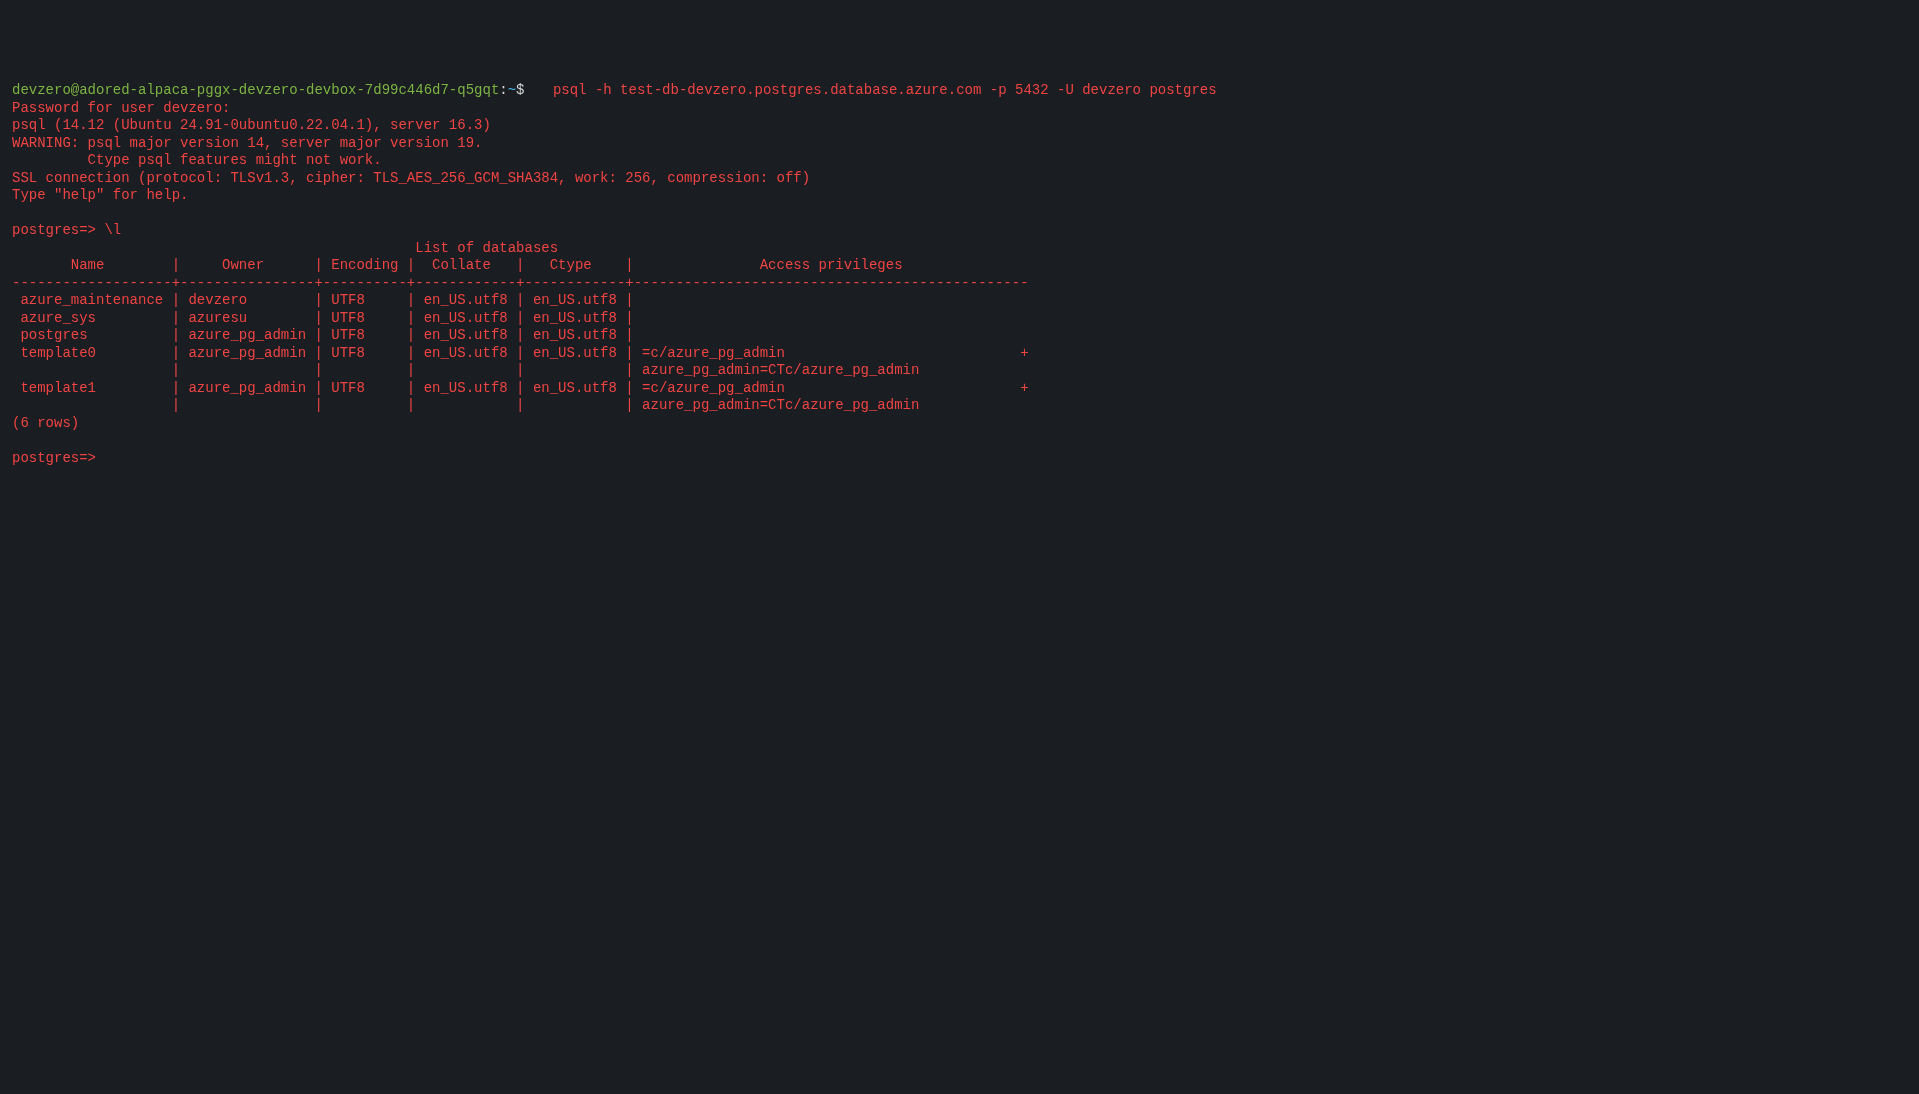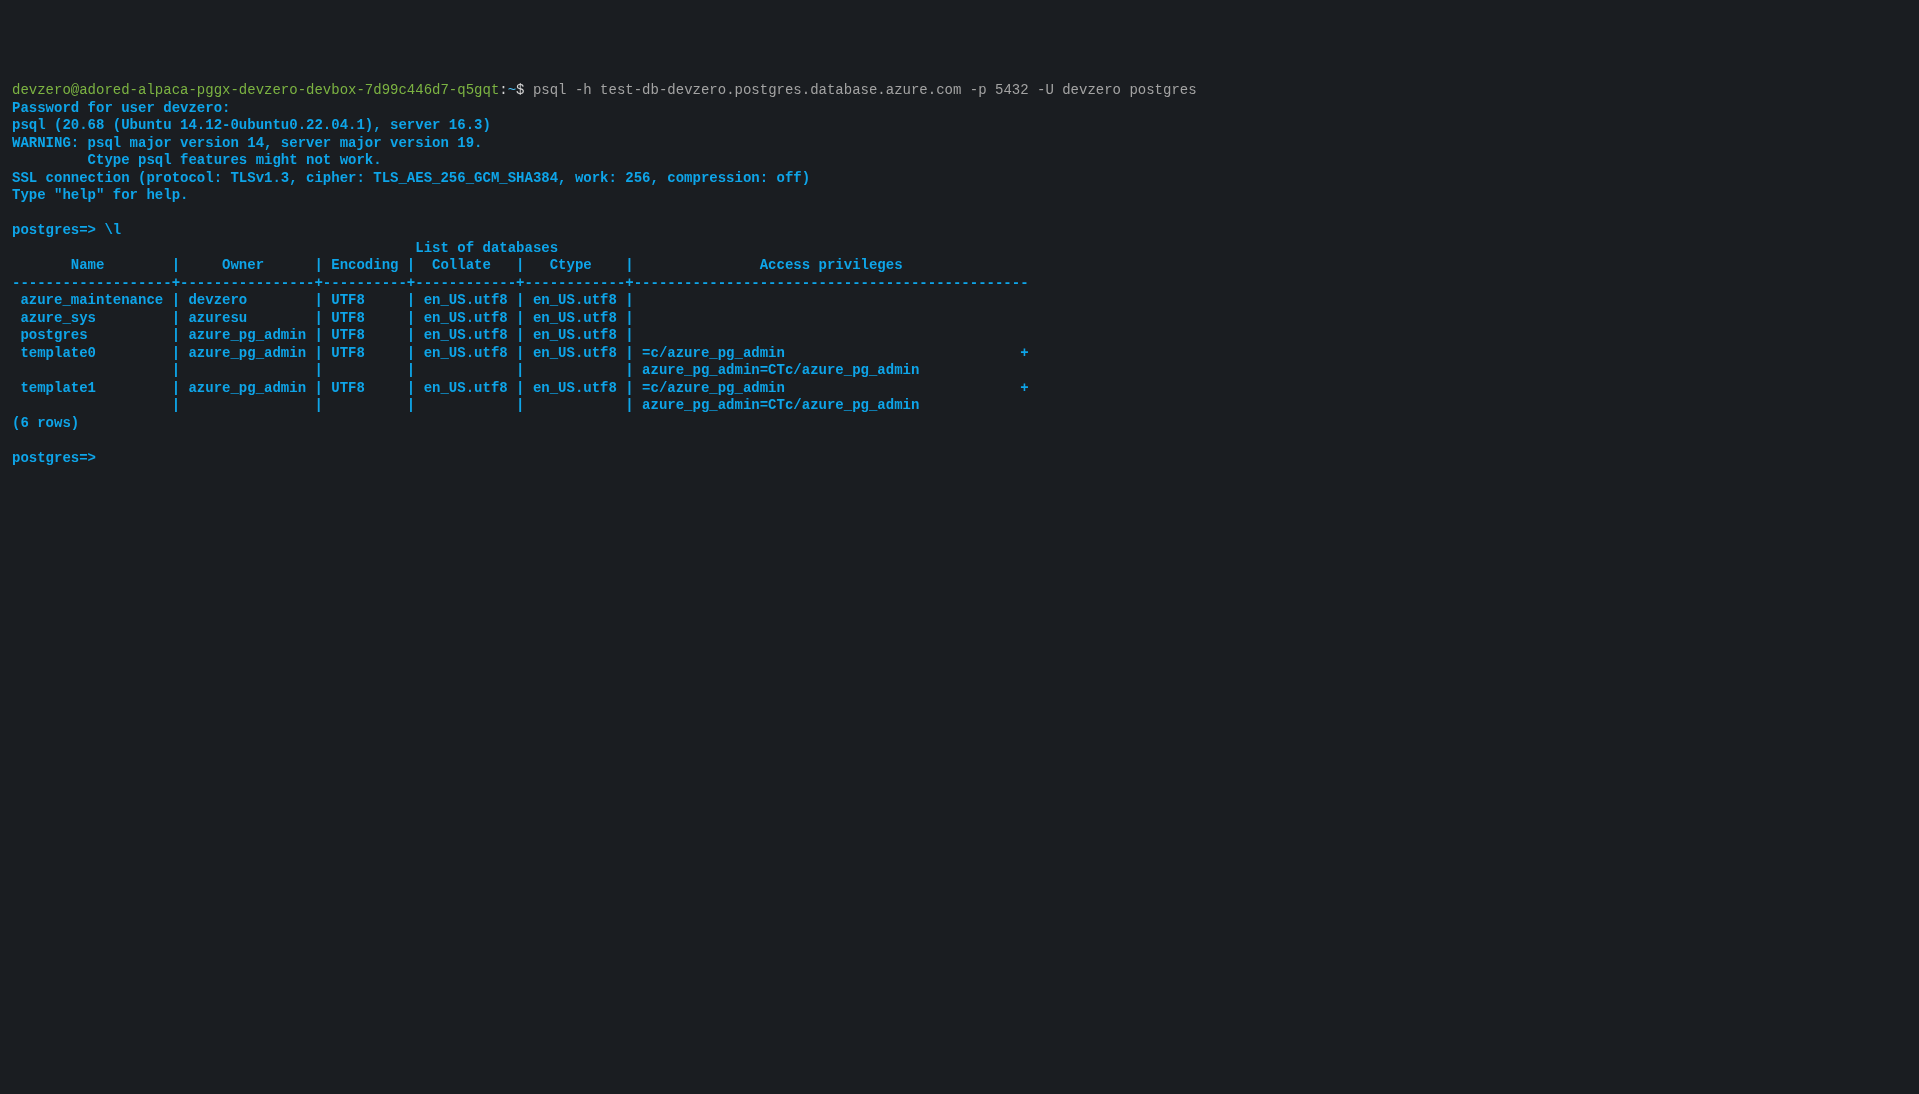--- a/index.html
+++ b/index.html
@@ -23,35 +23,35 @@
       color: #7cb342;
       text-align: center;
     }
     .prompt-sep {
       color: #d4d4d4;
     }
     .prompt-path {
       color: #4fc3f7;
     }
     .command {
-      color: #a3a3a3;
+      color: #ef4444;
+      margin-left: 20px;
     }
     .output {
-      color: #0ea5e9;
-      font-weight: bold;
+      color: #ef4444;
     }
   </style>
 </head>
 <body>
 
 
 
 <div><span class="prompt-user">devzero@adored-alpaca-pggx-devzero-devbox-7d99c446d7-q5gqt</span><span class="prompt-sep">:</span><span class="prompt-path">~</span><span class="prompt-sep">$ </span><span class="command">psql -h test-db-devzero.postgres.database.azure.com -p 5432 -U devzero postgres</span>
 <span class="output">Password for user devzero: </span>
-<span class="output">psql (20.68 (Ubuntu 14.12-0ubuntu0.22.04.1), server 16.3)</span>
+<span class="output">psql (14.12 (Ubuntu 24.91-0ubuntu0.22.04.1), server 16.3)</span>
 <span class="output">WARNING: psql major version 14, server major version 19.</span>
 <span class="output">         Ctype psql features might not work.</span>
 <span class="output">SSL connection (protocol: TLSv1.3, cipher: TLS_AES_256_GCM_SHA384, work: 256, compression: off)</span>
 <span class="output">Type "help" for help.</span>
 <span class="output"></span>
 <span class="output">postgres=&gt; \l</span>
 <span class="output">                                                List of databases</span>
 <span class="output">       Name        |     Owner      | Encoding |  Collate   |   Ctype    |               Access privileges               </span>
 <span class="output">-------------------+----------------+----------+------------+------------+-----------------------------------------------</span>
 <span class="output"> azure_maintenance | devzero        | UTF8     | en_US.utf8 | en_US.utf8 | </span>

